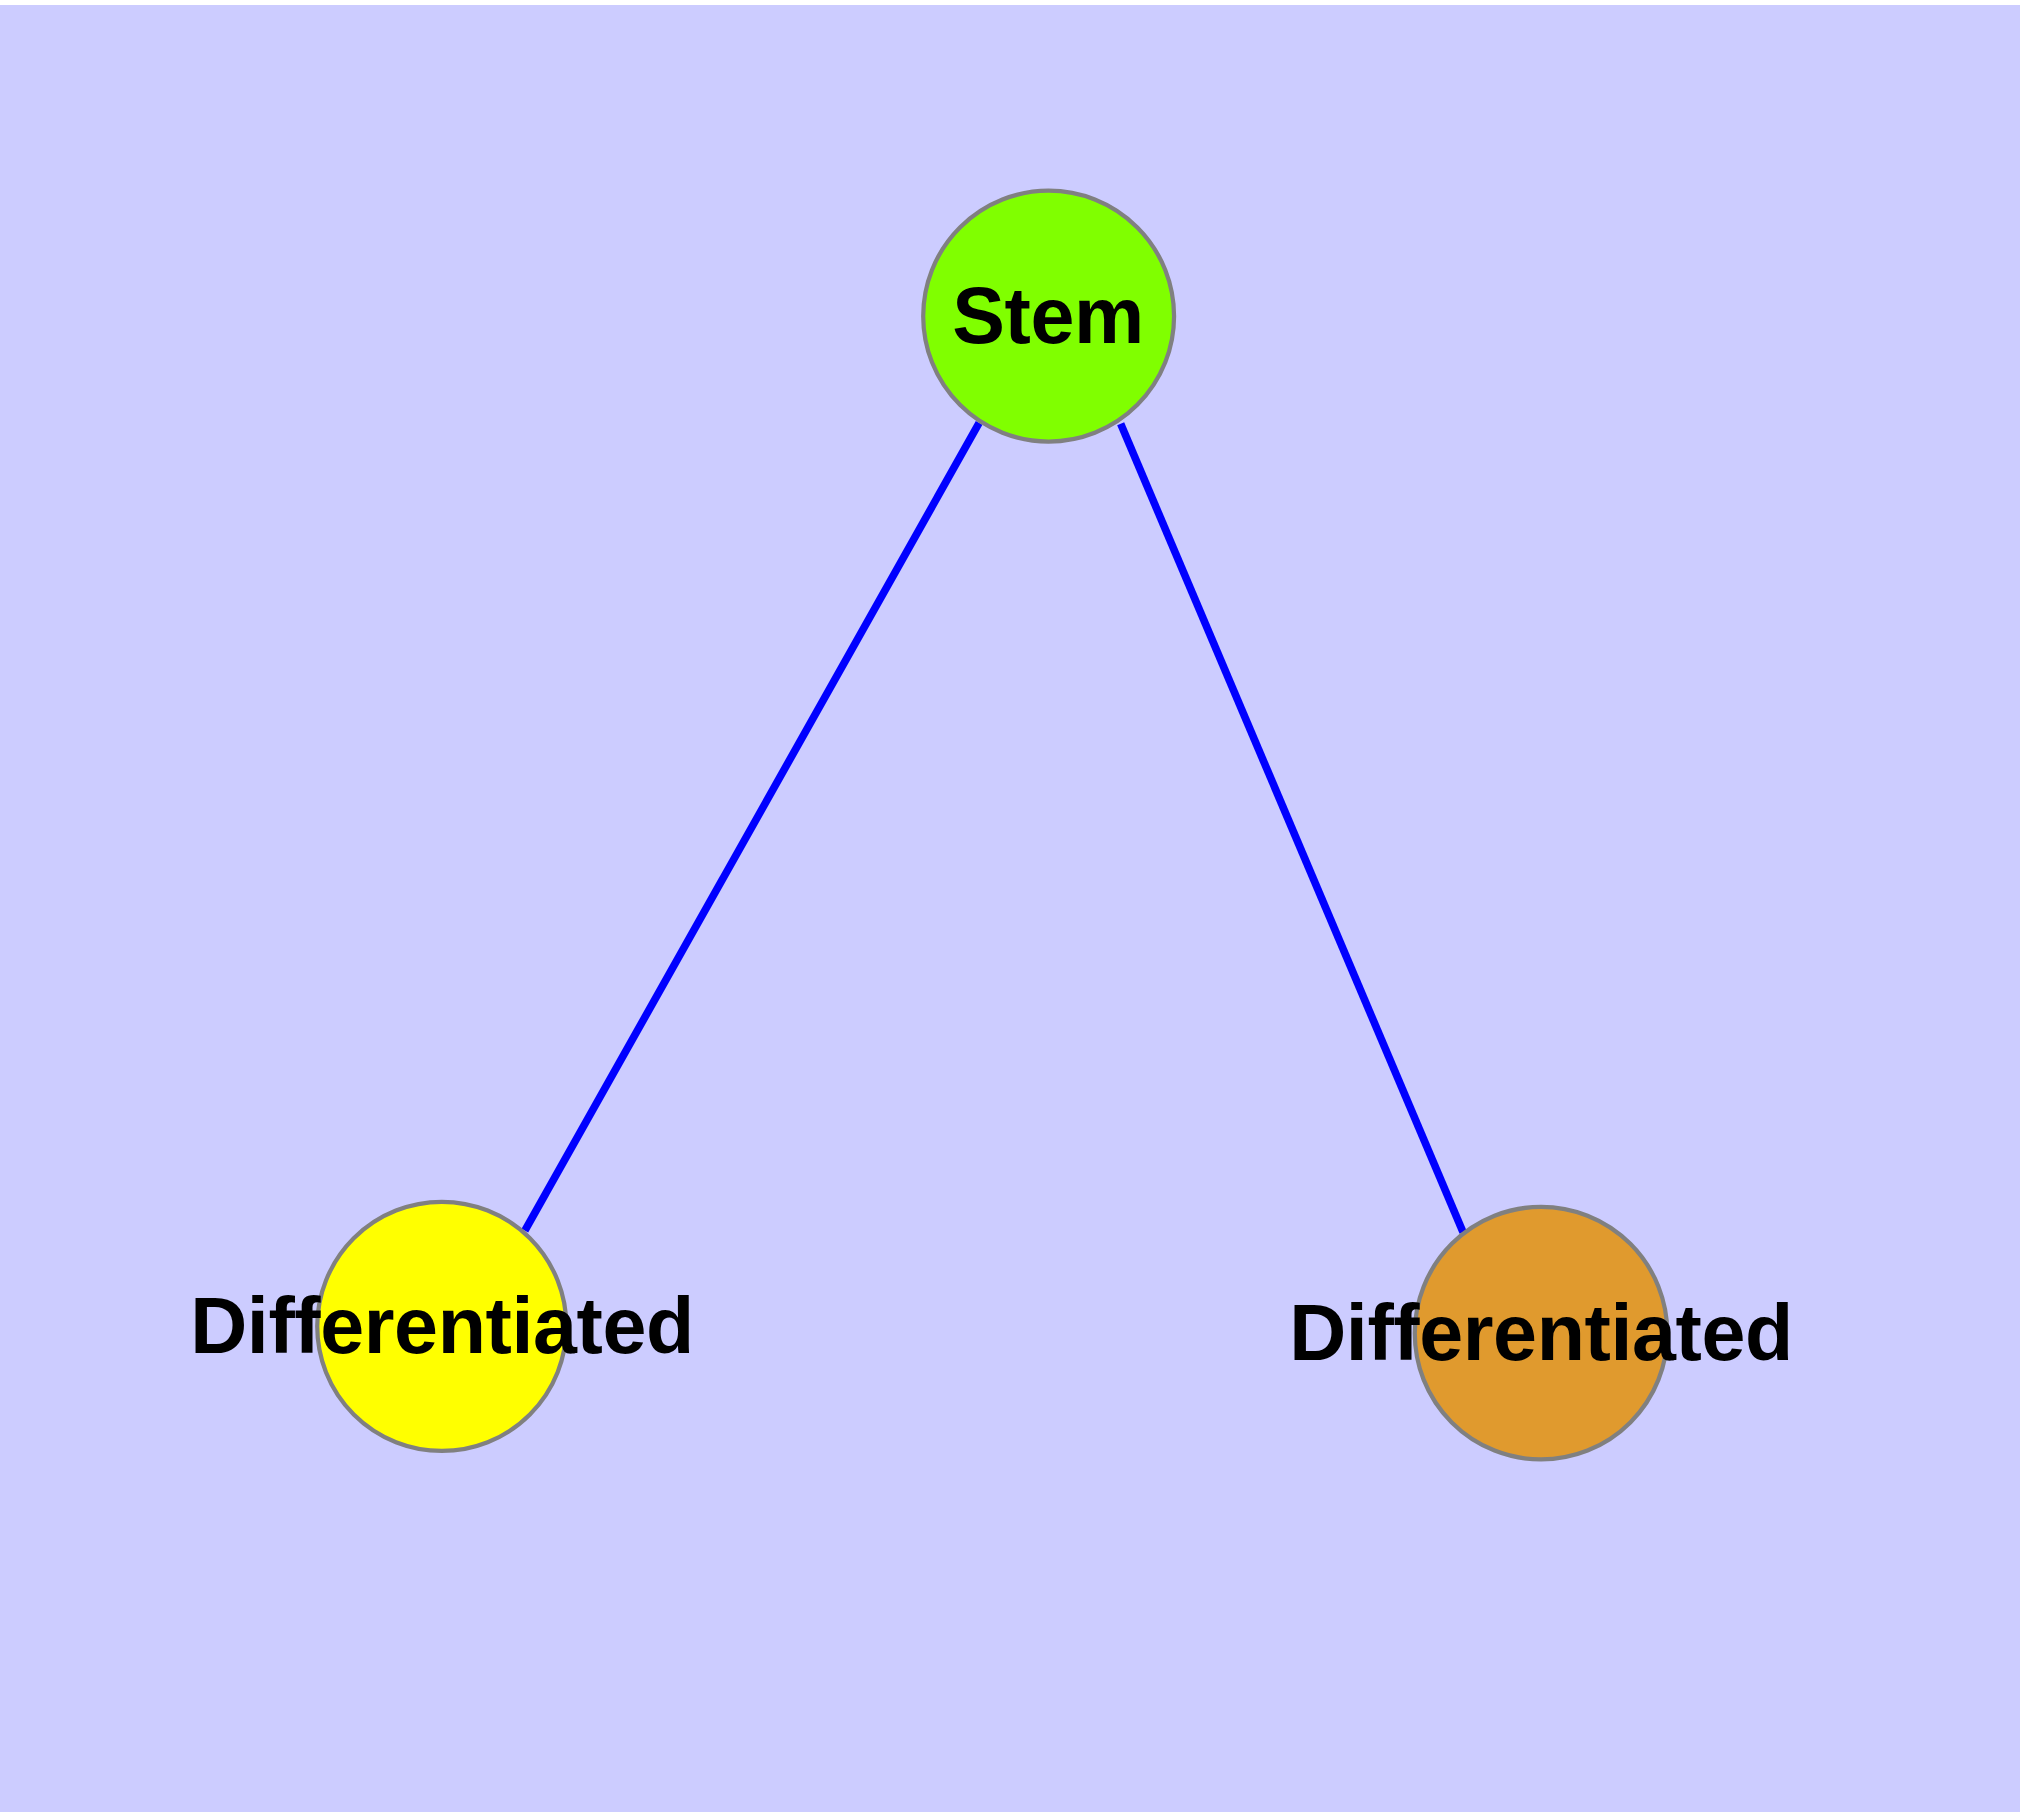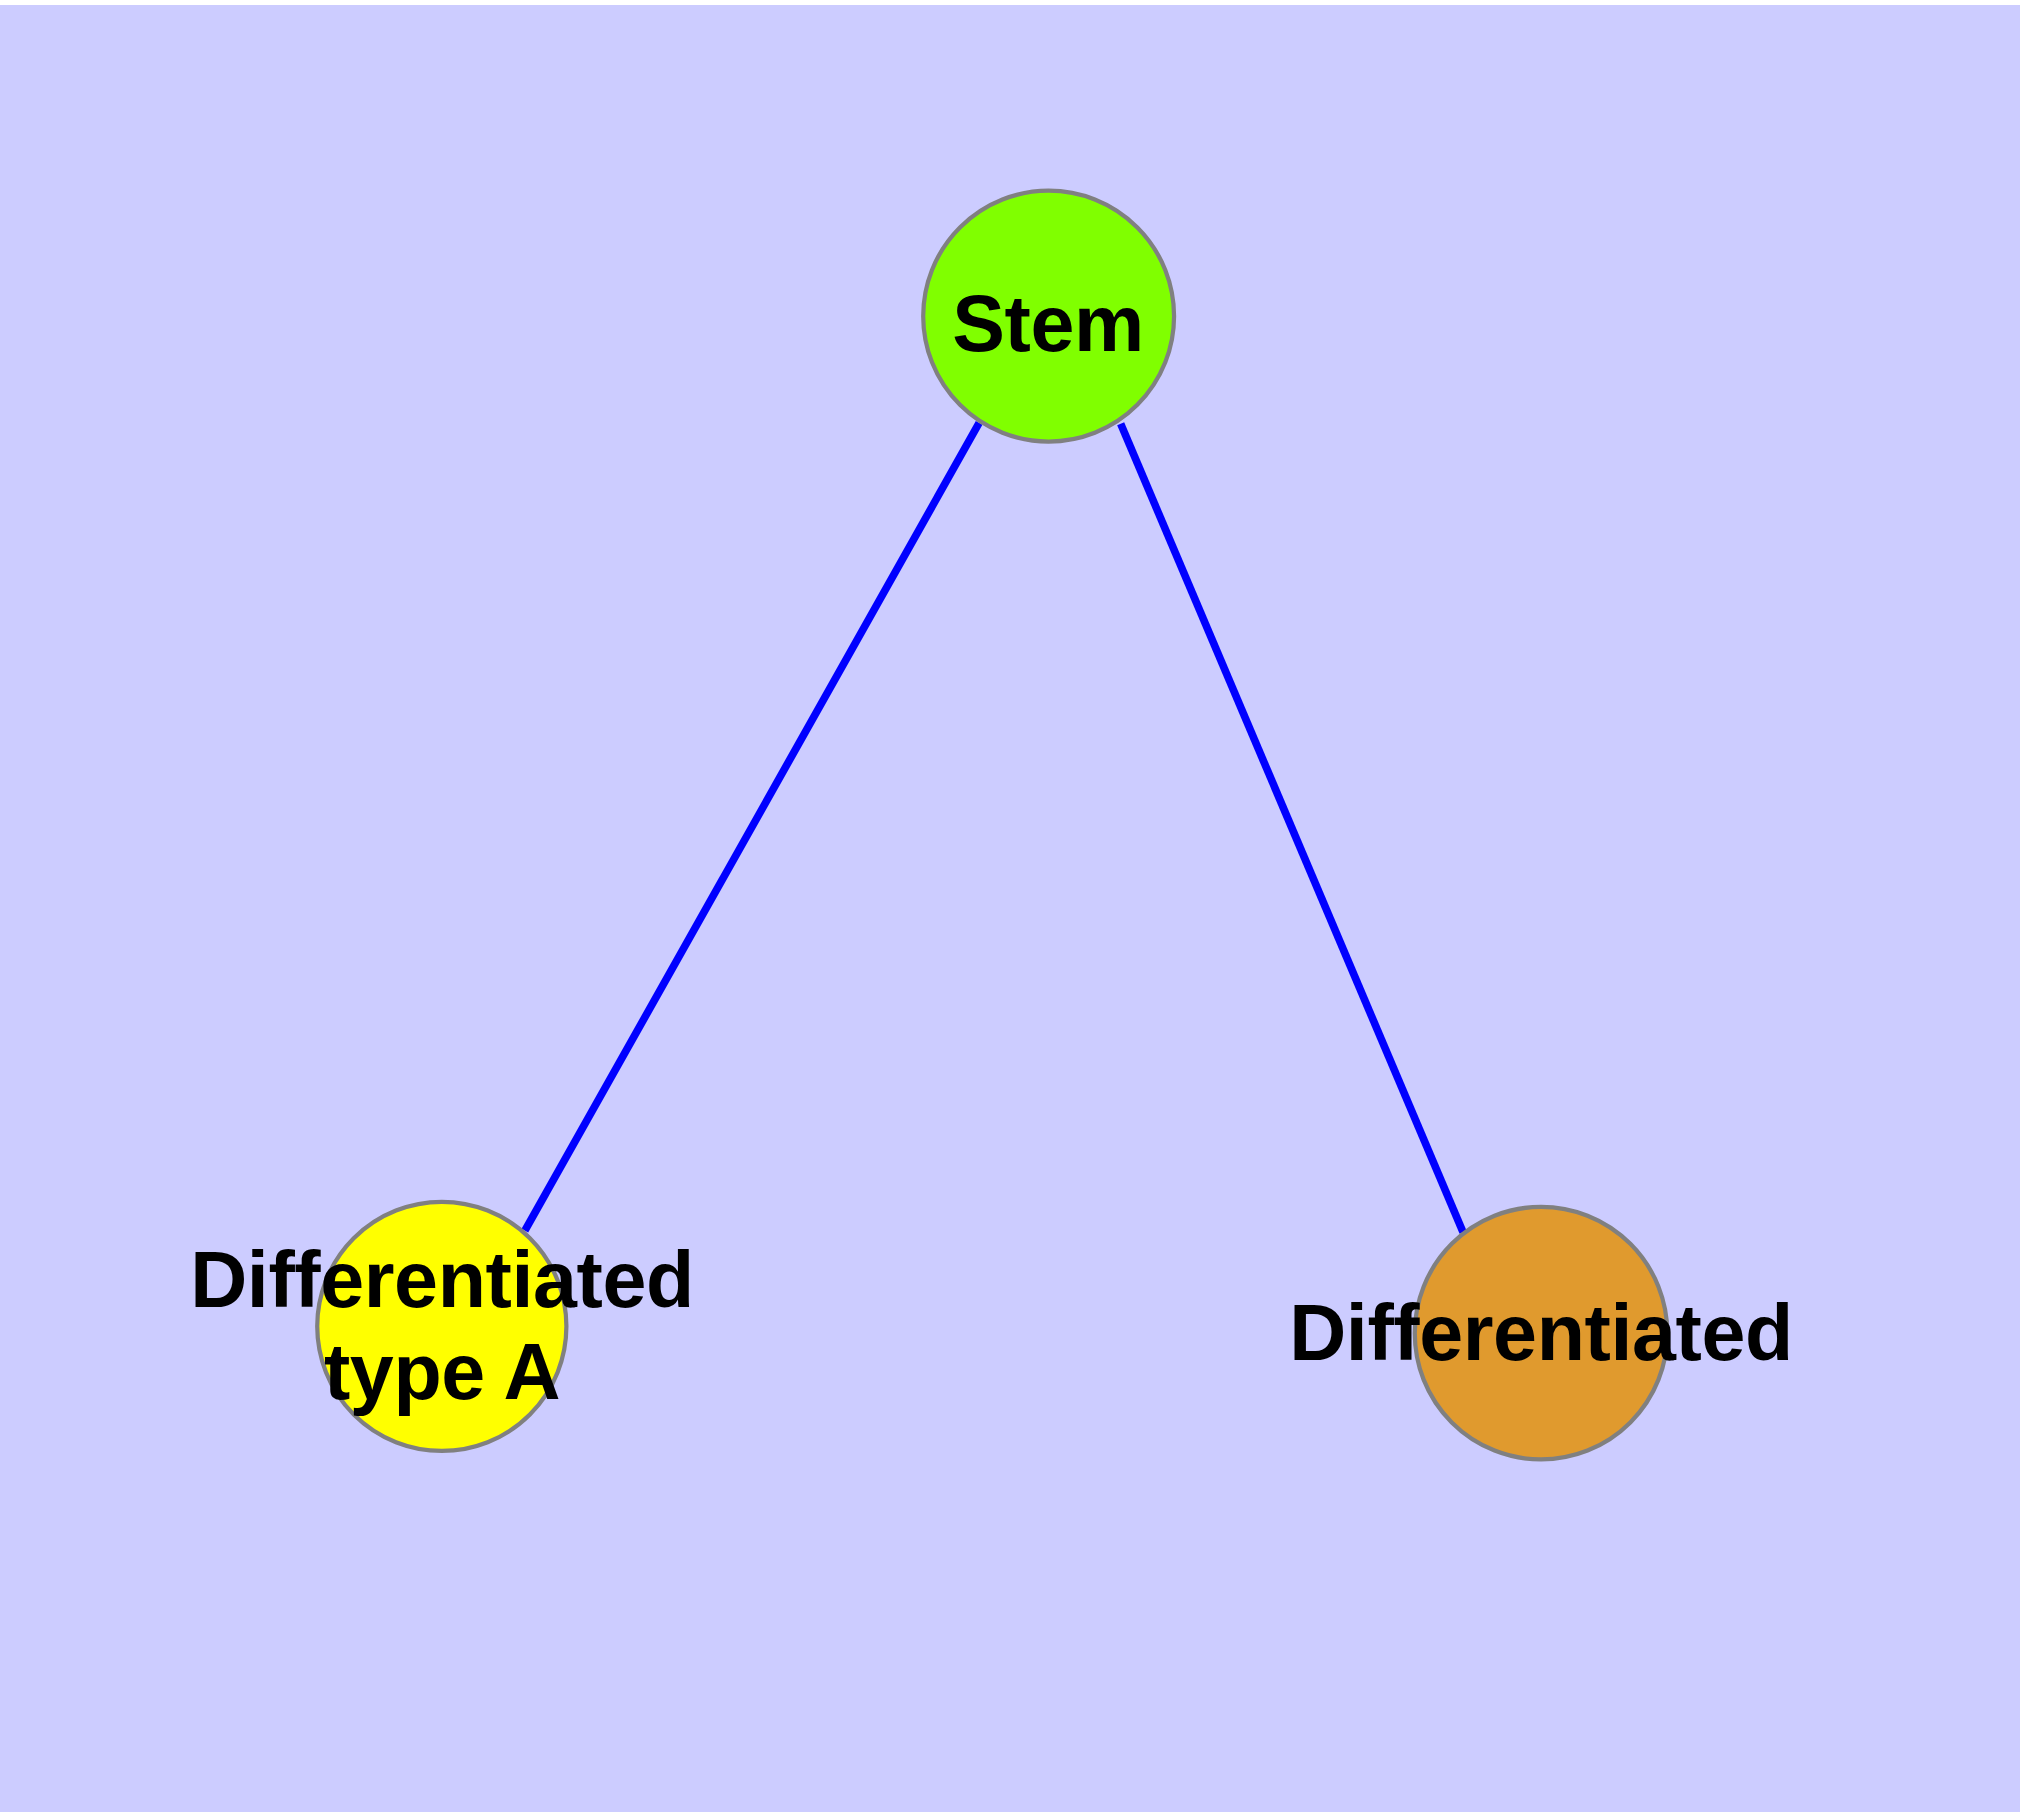--- a/index.html
+++ b/index.html
@@ -56,20 +56,20 @@
       <line x1="1155" y1="499" x2="619" y2="1452" stroke="#0000ff" stroke-width="9"></line>
       <line x1="1322" y1="500" x2="1726" y2="1454" stroke="#0000ff" stroke-width="9"></line>
     </g>
     <g>
       <circle cx="1237" cy="373" r="148" fill="#80ff00" stroke="#808080" stroke-width="5"></circle>
       <circle cx="521" cy="1565" r="147" fill="#ffff00" stroke="#808080" stroke-width="5"></circle>
       <circle cx="1818" cy="1573" r="149" fill="#e09a2e" stroke="#808080" stroke-width="5"></circle>
     </g>
   </svg>
 
-  <div class="node-label" style="left:1048px; top:324px;">Stem</div>
+  <div class="node-label" style="left:1048px; top:316px;">Stem</div>
 
-  <div class="node-label" style="left:442px; top:1326px;"><span>Differentiated</span><br><span>type A</span></div>
+  <div class="node-label" style="left:442px; top:1326px;"><span>Differentiated</span><br></div>
 
   <div class="node-label" style="left:1541px; top:1333px;"><span>Differentiated</span><br></div>
 
 </div>
 
 
 </body></html>

